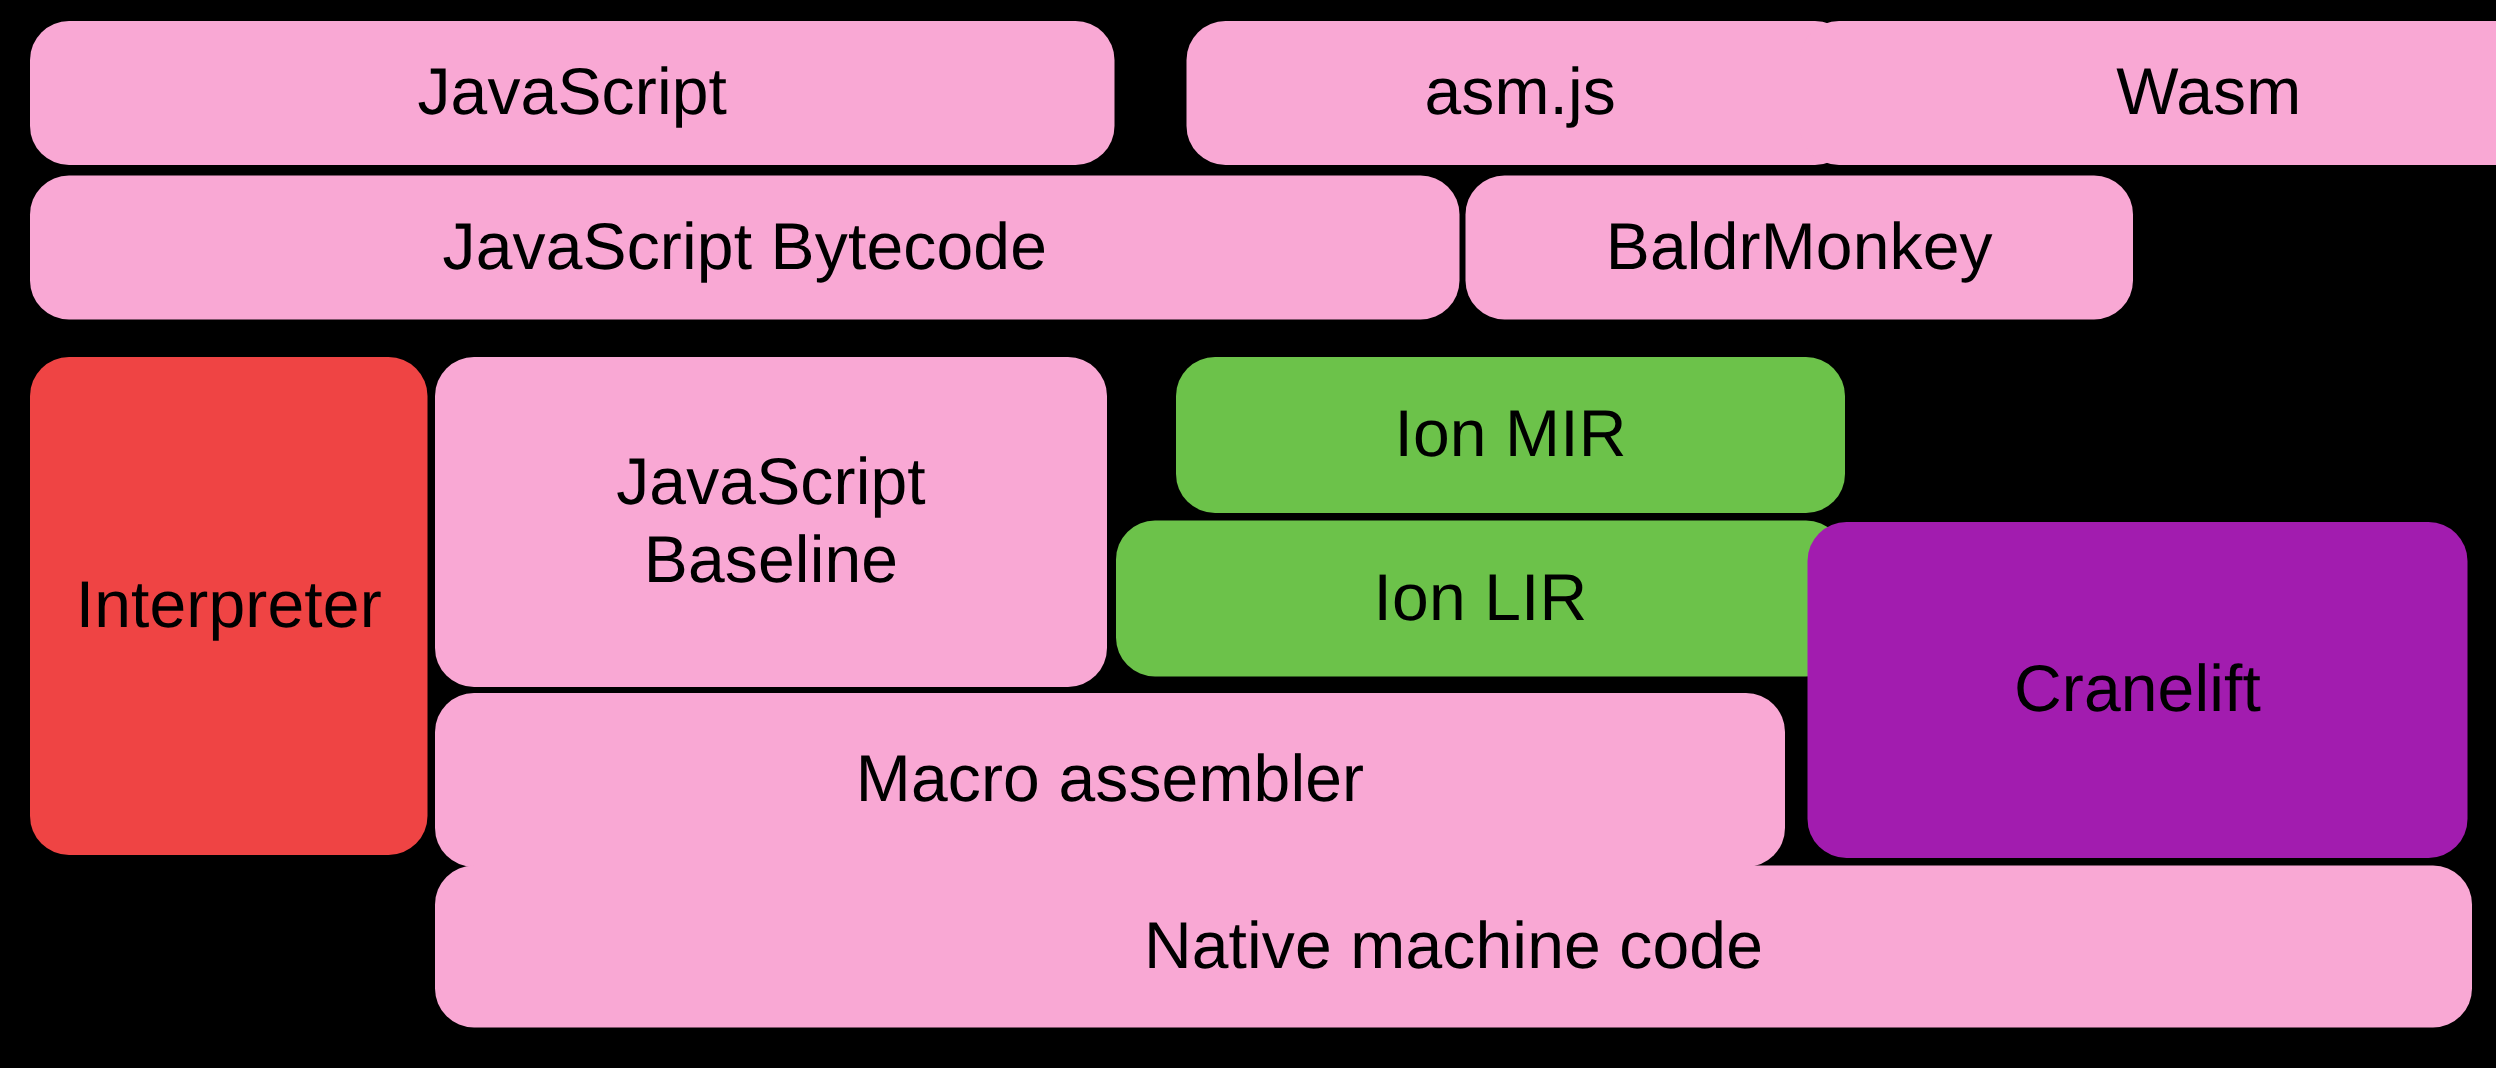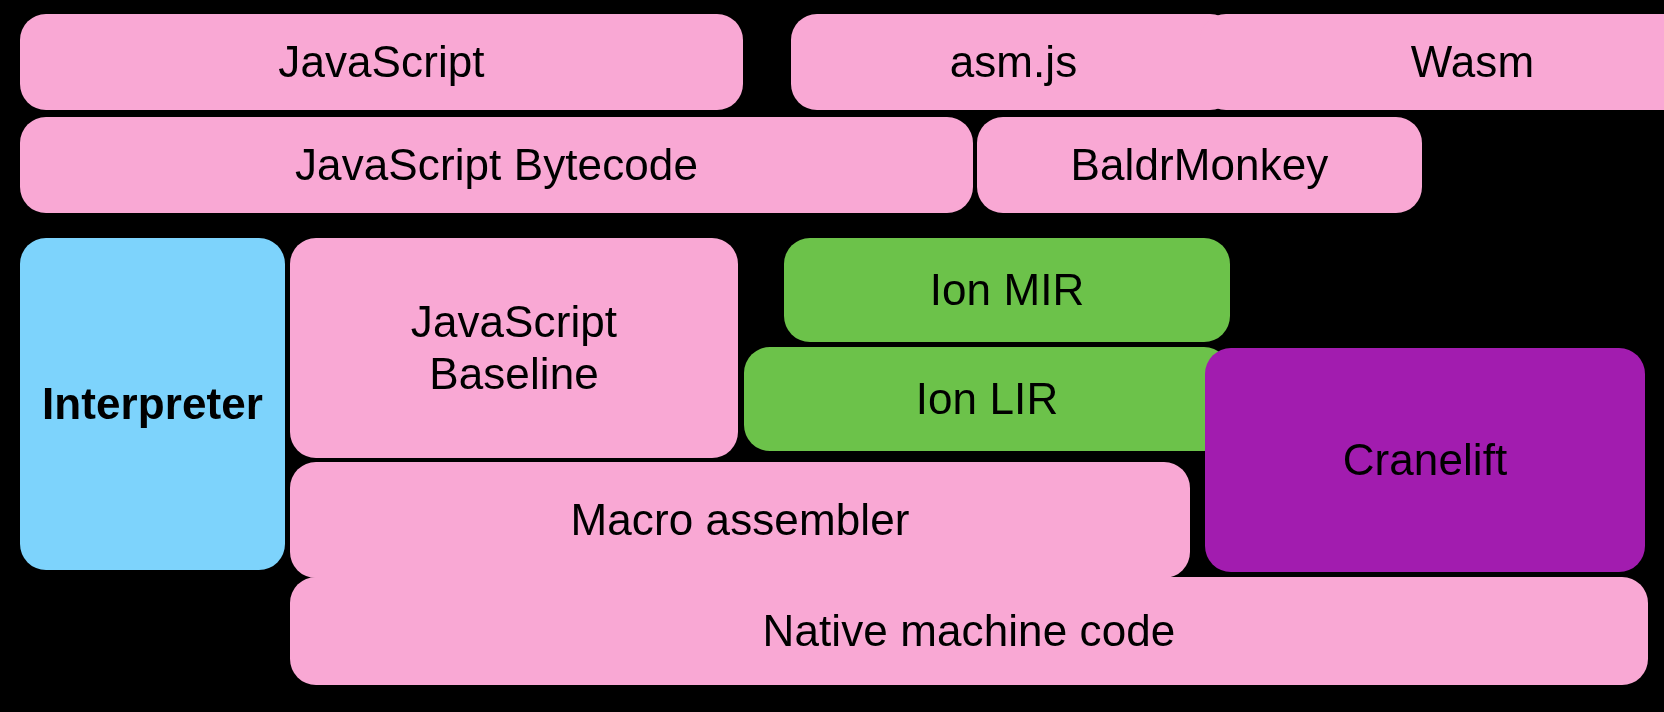--- a/index.html
+++ b/index.html
@@ -26,21 +26,21 @@
     text-align: center;
     color: #000000;
     font-size: 44px;
     line-height: 1.18;
     font-weight: 400;
     letter-spacing: 0.1px;
     white-space: pre-line;
     user-select: none;
   }
   .box.white  { background: #f9a8d4; }
-  .box.gray   { background: #7dd3fc; font-weight: bold; }
+  .box.gray   { background: #ef4444; }
   .box.green  { background: #6CC24A; }
   .box.pink   { background: #a21caf; }
 </style>
 </head>
 <body>
 
 <div id="stage">
     <div class="box white" style="left: 20px; top: 14px; width: 723px; height: 96px;"><span>JavaScript</span></div>
     <div class="box white" style="left: 791px; top: 14px; width: 445px; height: 96px;"><span>asm.js</span></div>
     <div class="box white" style="left: 1200px; top: 14px; width: 513px; height: 96px; padding-left: 32px;"><span>Wasm</span></div>

